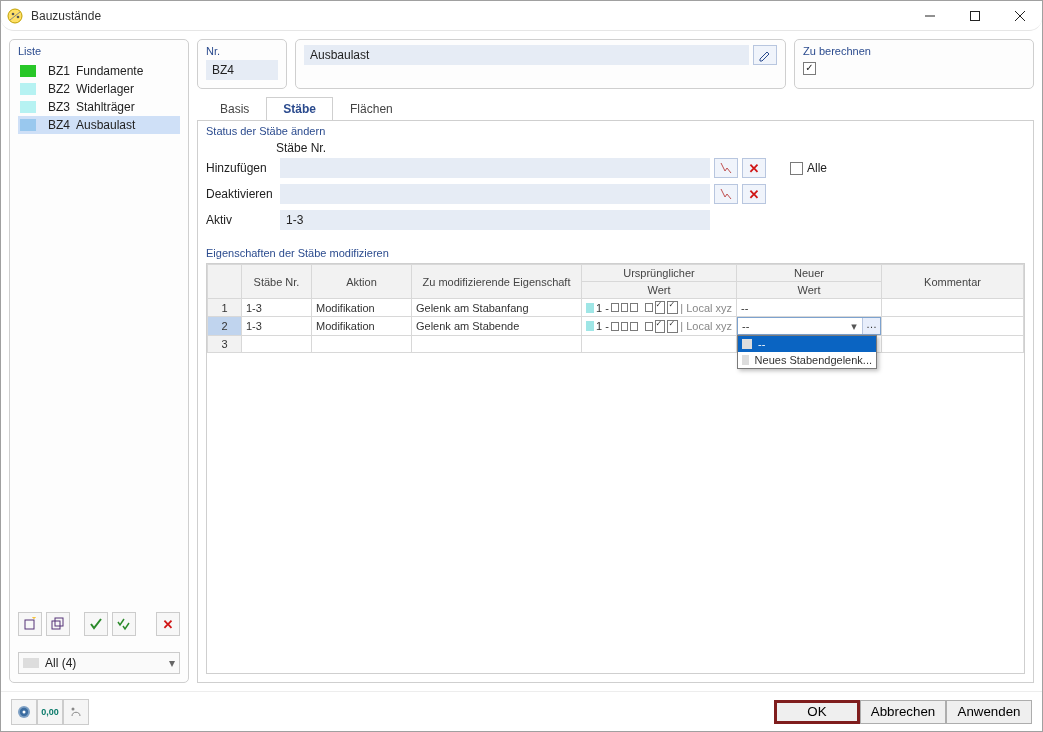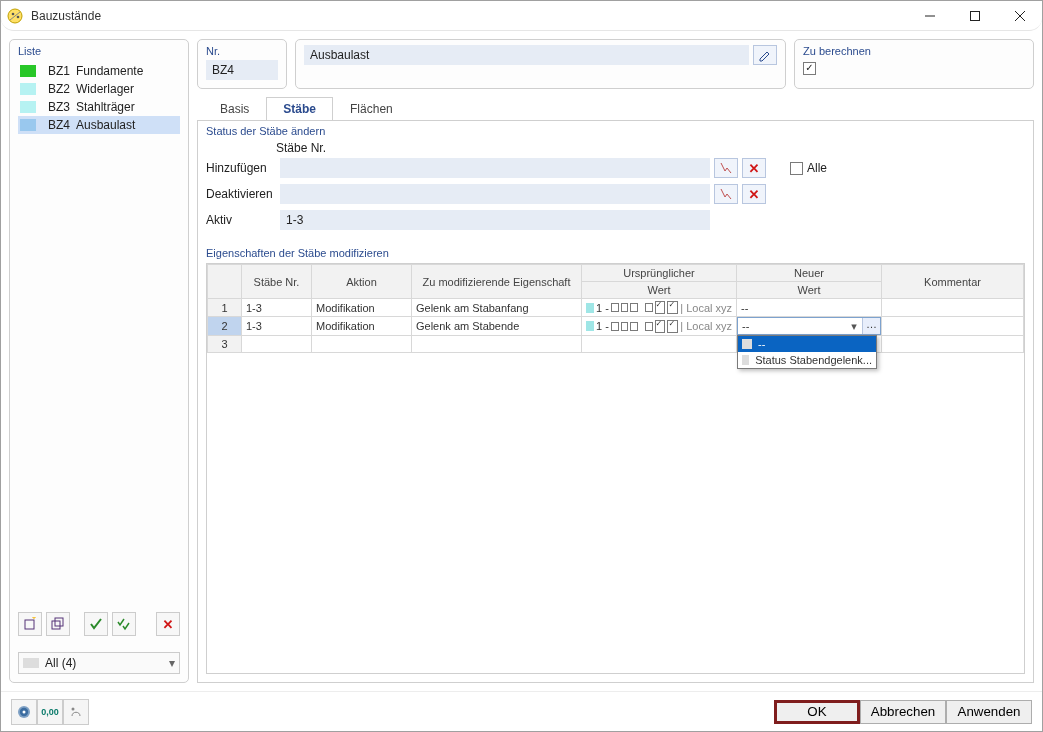--- a/index.html
+++ b/index.html
@@ -331,21 +331,21 @@
                       <span class="val">--</span>
                       <span class="chev">▾</span>
                       <span class="ell">…</span>
                       <div class="dropdown-list">
                         <div class="opt sel">
                           <span class="osw"></span>
                           <span>--</span>
                         </div>
                         <div class="opt">
                           <span class="osw"></span>
-                          <span>Status Stabendgelenk...</span>
+                          <span>Neues Stabendgelenk...</span>
                         </div>
                       </div>
                     </div>
                   </td>
                   <td></td>
                 </tr>
                 <tr class="data-row">
                   <td class="rowhdr">3</td>
                   <td></td>
                     <td></td>

